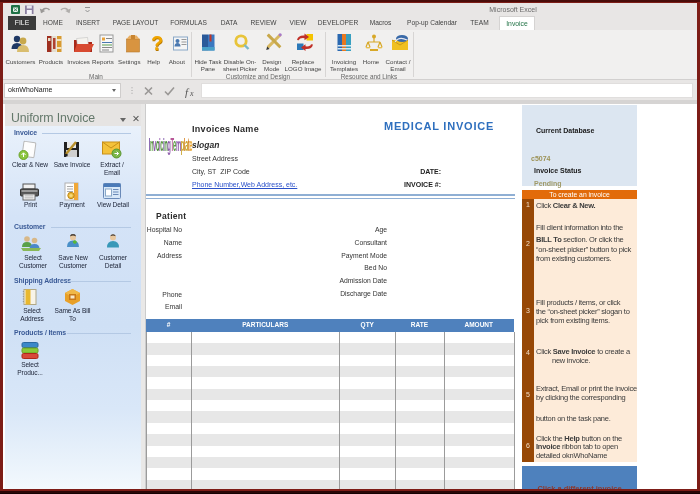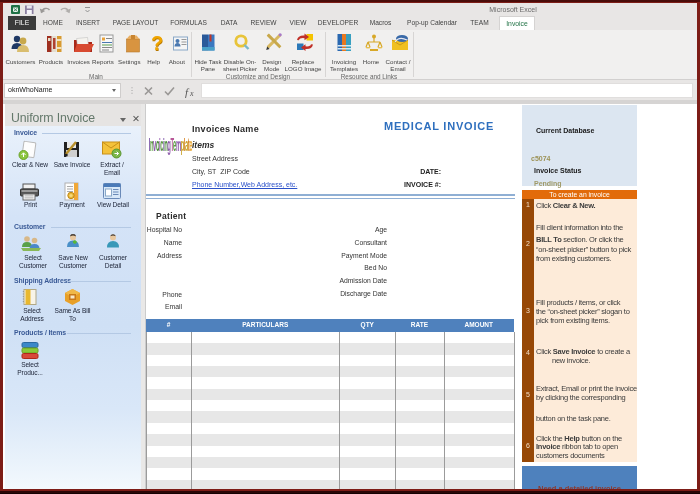--- a/index.html
+++ b/index.html
@@ -307,21 +307,21 @@
     <div class="lbl abs" style="left:6px;top:243px;width:38px;">Produc...</div>
   </div>
 
   <div class="abs" style="left:138px;top:101px;width:4px;height:385px;background:#e9e8e7;"></div>
   <div class="abs" style="left:142px;top:101px;width:1px;height:385px;background:#cccccc;"></div>
 
   <div class="abs" id="logo" style="left:145.8px;top:138.5px;height:9px;font-size:5.9px;font-weight:bold;letter-spacing:-0.48px;line-height:9px;white-space:nowrap;transform:scaleY(3.05);transform-origin:left center;">
     <span style="color:#7a55a8">I</span><span style="color:#5a9a40">n</span><span style="color:#8a58a8">v</span><span style="color:#4a8a38">o</span><span style="color:#9858b0">i</span><span style="color:#5a9a40">c</span><span style="color:#7a55a8">i</span><span style="color:#4a8a38">n</span><span style="color:#8a58a8">g</span><span style="color:#b85898">T</span><span style="color:#5a9a40">e</span><span style="color:#8a58a8">m</span><span style="color:#c8a028">p</span><span style="color:#d88828">l</span><span style="color:#c8a028">a</span><span style="color:#d88828">t</span><span style="color:#e8a838">e</span>
   </div>
   <div class="abs" style="left:189px;top:121px;font-size:9px;font-weight:bold;color:#2b2b2b;letter-spacing:0.3px;">Invoices Name</div>
-  <div class="abs" style="left:189px;top:137px;font-size:8.5px;font-weight:bold;font-style:italic;color:#2b2b2b;">items</div>
+  <div class="abs" style="left:189px;top:137px;font-size:8.5px;font-weight:bold;font-style:italic;color:#2b2b2b;">slogan</div>
   <div class="abs" style="left:189px;top:152px;font-size:7px;color:#333;">Street Address</div>
   <div class="abs" style="left:189px;top:165px;font-size:7px;color:#333;">City, ST&nbsp; ZIP Code</div>
   <div class="abs" style="left:189px;top:178px;font-size:7px;color:#2a50c8;text-decoration:underline;">Phone Number,Web Address, etc.</div>
   <div class="abs" id="minv" style="left:381px;top:117px;font-size:11px;font-weight:bold;color:#2e6fbe;letter-spacing:0.8px;white-space:nowrap;">MEDICAL INVOICE</div>
   <div class="abs" style="left:348px;top:165px;width:90px;text-align:right;font-size:7px;font-weight:bold;color:#222;">DATE:</div>
   <div class="abs" style="left:348px;top:178px;width:90px;text-align:right;font-size:7px;font-weight:bold;color:#222;">INVOICE #:</div>
 
   <div class="abs" style="left:143px;top:191px;width:369px;height:2px;background:#8fafd4;"></div>
   <div class="abs" style="left:143px;top:194.5px;width:369px;height:1.5px;background:#8fafd4;"></div>
 
@@ -397,20 +397,20 @@
     <div class="abs" style="top:294.5px;">Fill products / items, or click</div>
     <div class="abs" style="top:303.6px;">the “on-sheet picker” slogan to</div>
     <div class="abs" style="top:312.6px;">pick from existing items.</div>
     <div class="abs" style="top:344.4px;">Click <b>Save Invoice</b> to create a</div>
     <div class="abs" style="top:353px;padding-left:16px;">new invoice.</div>
     <div class="abs" style="top:380.6px;">Extract, Email or print the invoice</div>
     <div class="abs" style="top:389.6px;">by clicking the corresponding</div>
     <div class="abs" style="top:411px;">button on the task pane.</div>
     <div class="abs" style="top:431px;">Click the <b>Help</b> button on the</div>
     <div class="abs" style="top:439.3px;"><b>Invoice</b> ribbon tab to open</div>
-    <div class="abs" style="top:447.7px;">customers documents</div>
+    <div class="abs" style="top:447.7px;">detailed oknWhoName</div>
   </div>
   <div class="abs" style="left:519px;top:463px;width:115px;height:23px;background:#4e81bd;"></div>
-  <div class="abs" style="left:519px;top:481px;width:115px;text-align:center;font-size:7.5px;font-weight:bold;color:#8b3a30;">Need a detailed invoice</div>
+  <div class="abs" style="left:519px;top:481px;width:115px;text-align:center;font-size:7.5px;font-weight:bold;color:#8b3a30;">Click a different invoice</div>
 </div>
 <div style="position:absolute;left:0;top:0;width:700px;height:1.5px;background:#4a0c0a;z-index:50;"></div>
 <div style="position:absolute;left:0;top:491px;width:700px;height:3px;background:#2a0606;z-index:50;"></div>
 <div style="position:absolute;left:0;top:493px;width:700px;height:1px;background:#150202;z-index:51;"></div>
 
 </body></html>

